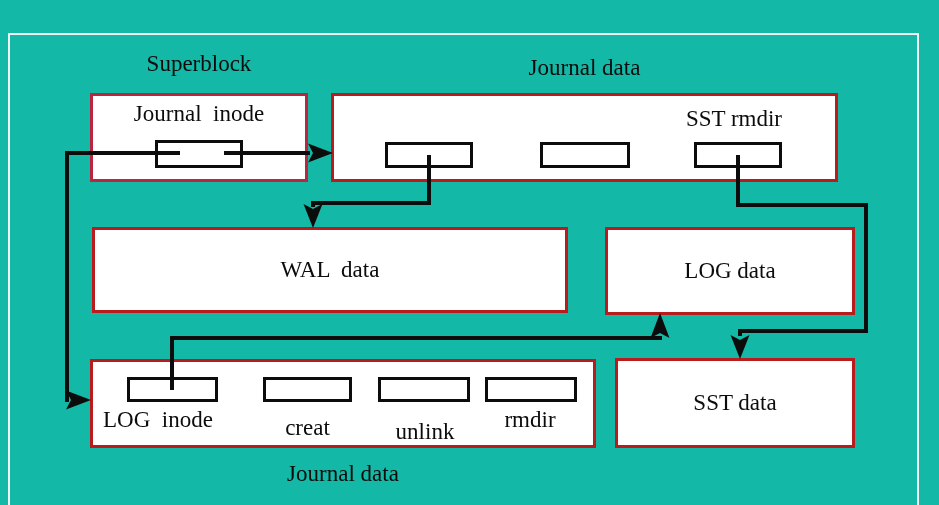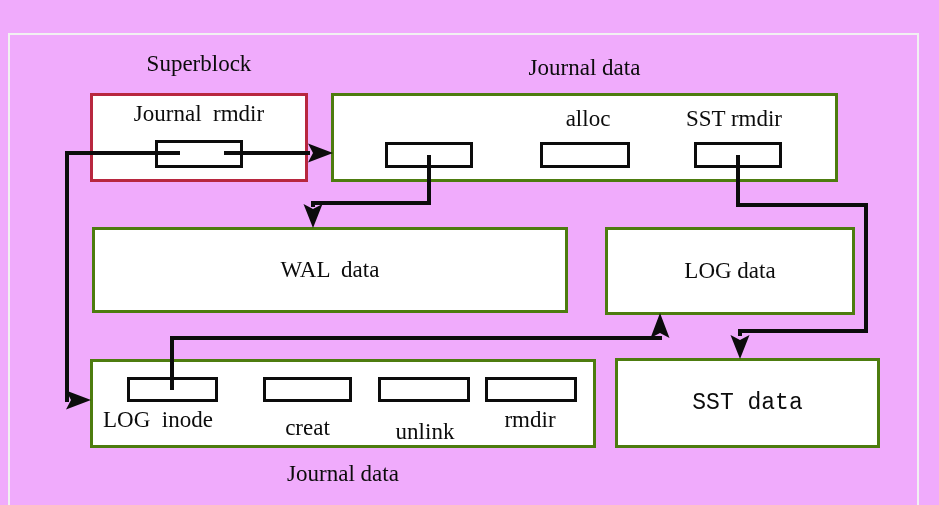--- a/index.html
+++ b/index.html
@@ -1,37 +1,37 @@
 <!DOCTYPE html>
 <html><head>
 <meta charset="utf-8">
 <style>
   html, body { margin: 0; padding: 0; background: #ffffff; }
   #canvas {
     position: relative;
     width: 939px;
     height: 505px;
-    background: #f0abfc;
+    background: #14b8a6;
     font-family: "Liberation Serif", "DejaVu Serif", serif;
     color: #0c0c0c;
     overflow: hidden;
   }
   .frame {
     position: absolute;
     left: 8px; top: 33px; width: 911px; height: 472px;
     border: 2px solid #f1f1f1;
     border-bottom: none;
     box-sizing: border-box;
   }
   .box {
     position: absolute;
     box-sizing: border-box;
     background: #ffffff;
   }
-  .box.blue { border: 3px solid #4d7c0f; }
+  .box.blue { border: 3px solid #b91c1c; }
   .box.red  { border: 3px solid #b8273f; }
   .ptr {
     position: absolute;
     box-sizing: border-box;
     border: 3.5px solid #0c0c0c;
     background: #ffffff;
   }
   .lbl {
     position: absolute;
     font-size: 23px;
@@ -60,27 +60,26 @@
 </style>
 </head>
 <body>
 
 <div id="canvas">
 
   <div class="frame"></div>
 
   <div class="lbl" style="left:90px; top:50px; width:218px;">Superblock</div>
   <div class="box red" style="left:90px; top:93px; width:218px; height:89px;"></div>
-  <div class="lbl" style="left:92px; top:100px; width:214px;">Journal  rmdir</div>
+  <div class="lbl" style="left:92px; top:100px; width:214px;">Journal  inode</div>
   <div class="ptr" style="left:155px; top:140px; width:88px; height:28px;"></div>
 
   <div class="lbl" style="left:331px; top:54px; width:507px;">Journal data</div>
   <div class="box blue" style="left:331px; top:93px; width:507px; height:89px;"></div>
   <div class="ptr" style="left:385px; top:142px; width:88px; height:26px;"></div>
-  <div class="lbl" style="left:518px; top:105px; width:140px;">alloc</div>
   <div class="ptr" style="left:540px; top:142px; width:90px; height:26px;"></div>
   <div class="lbl" style="left:659px; top:105px; width:150px;">SST rmdir</div>
   <div class="ptr" style="left:694px; top:142px; width:88px; height:26px;"></div>
 
   <div class="box blue center-lbl" style="left:92px; top:227px; width:476px; height:86px;">
     <span>WAL  data</span>
   </div>
 
   <div class="box blue center-lbl" style="left:593px; top:227px; width:250px; height:88px;margin-left:12px;">
     <span>LOG data</span>
@@ -90,21 +89,21 @@
   <div class="ptr" style="left:127px; top:377px; width:91px; height:25px;"></div>
   <div class="ptr" style="left:263px; top:377px; width:89px; height:25px;"></div>
   <div class="ptr" style="left:378px; top:377px; width:92px; height:25px;"></div>
   <div class="ptr" style="left:485px; top:377px; width:92px; height:25px;"></div>
   <div class="lbl" style="left:97px; top:406px; width:122px;">LOG  inode</div>
   <div class="lbl" style="left:263px; top:406px; width:89px;margin-top:8px;">creat</div>
   <div class="lbl" style="left:379px; top:406px; width:92px;margin-top:12px;">unlink</div>
   <div class="lbl" style="left:484px; top:406px; width:92px;">rmdir</div>
   <div class="lbl" style="left:90px; top:460px; width:506px;">Journal data</div>
 
-  <div class="box blue center-lbl" style="left:615px; top:358px; width:265px; height:90px;font-family:Liberation Mono, monospace;">
+  <div class="box blue center-lbl" style="left:615px; top:358px; width:240px; height:90px;">
     <span>SST data</span>
   </div>
 
   <svg class="wires" viewBox="0 0 939 505">
 
     <path d="M 180,153 L 67,153 L 67,400 L 69,400"></path>
     <polygon points="91,400 66,390.5 71,400 66,409.5"></polygon>
 
     <path d="M 224,153 L 310,153"></path>
     <polygon points="333,153 308,143.5 313,153 308,162.5"></polygon>

